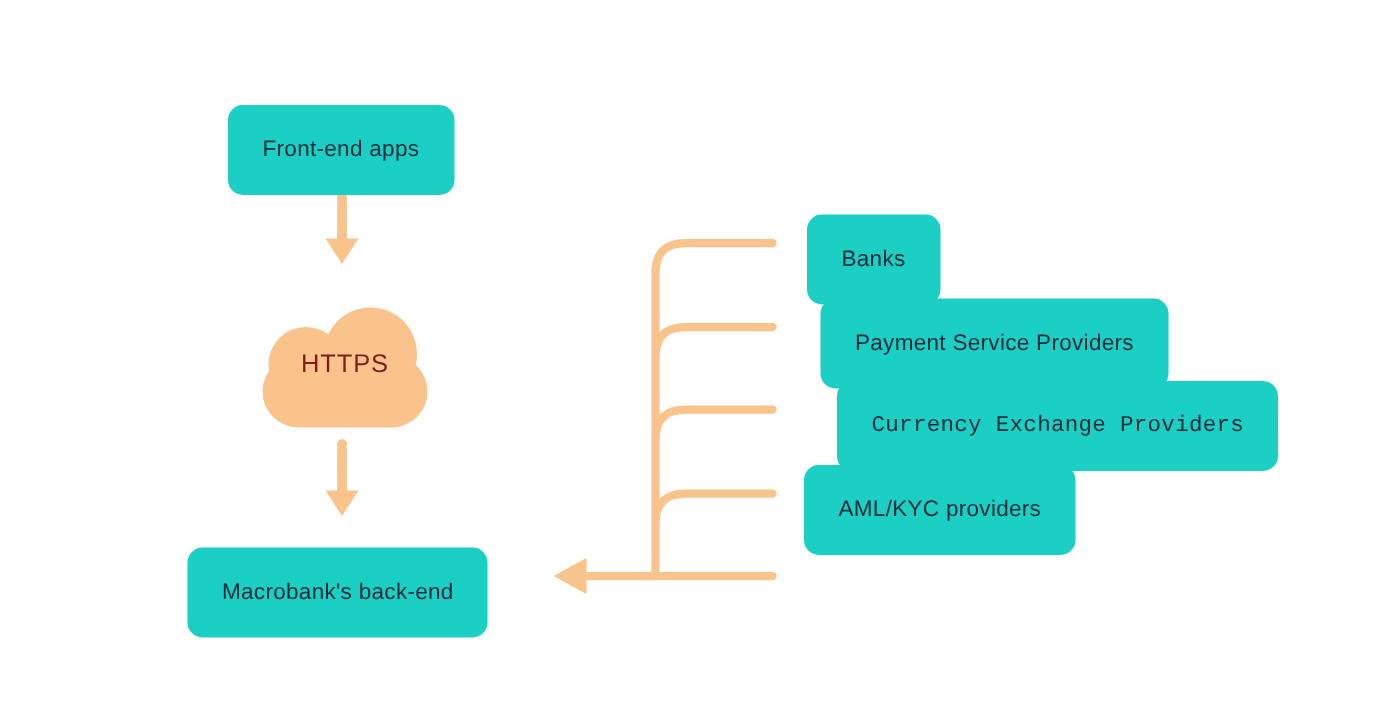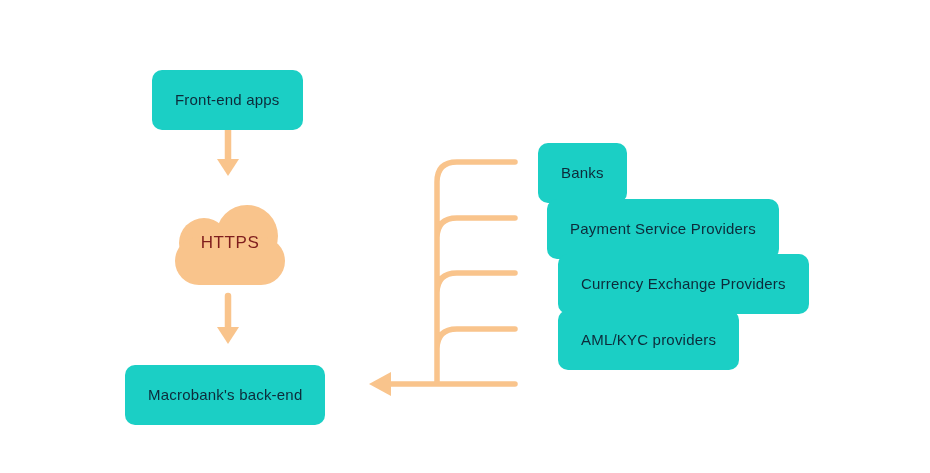--- a/index.html
+++ b/index.html
@@ -34,22 +34,22 @@
     font-weight: 500;
     letter-spacing: 0.2px;
     border-radius: 10px;
     white-space: nowrap;
     text-align: center;
   }
   .node-frontend  { left: 152px; top: 70px; }
   .node-backend   { left: 125px; top: 365px; }
   .node-prov-0    { left: 538px; top: 143px; }
   .node-prov-1    { left: 547px; top: 199px; }
-  .node-prov-2    { left: 558px; top: 254px; }
-  .node-prov-3    { left: 558px; top: 310px; }
+  .node-prov-2    { left: 558px; top: 254px; font-family: Liberation Mono, monospace; }
+  .node-prov-3    { left: 536px; top: 310px; }
   .node-prov-4    { left: 558px; top: 365px; }
   .https-label {
     position: absolute;
     left: 165px;
     top: 233px;
     width: 130px;
     text-align: center;
     font-size: 17px;
     font-weight: 500;
     letter-spacing: 0.6px;

